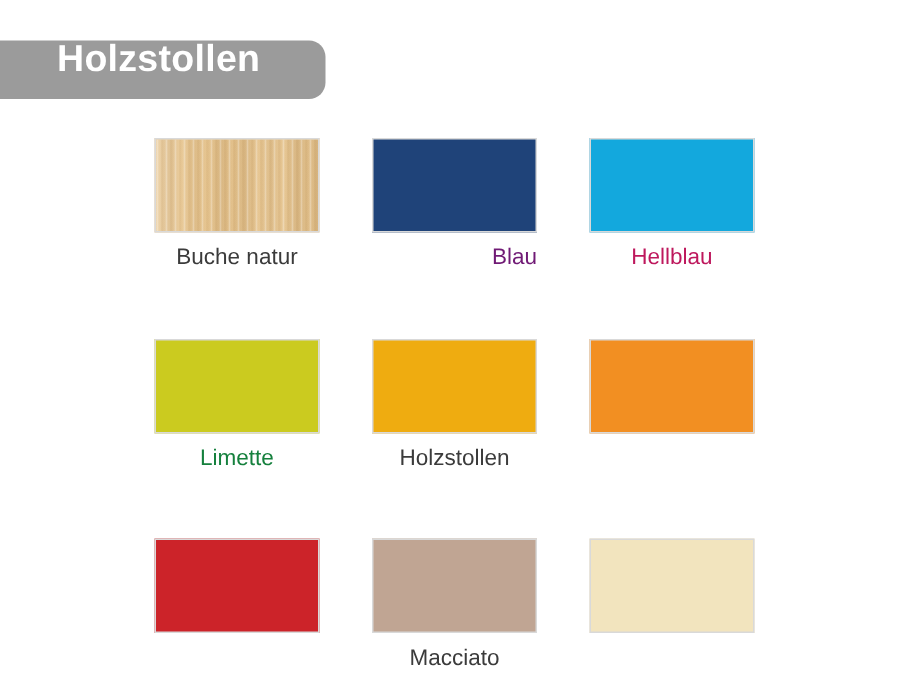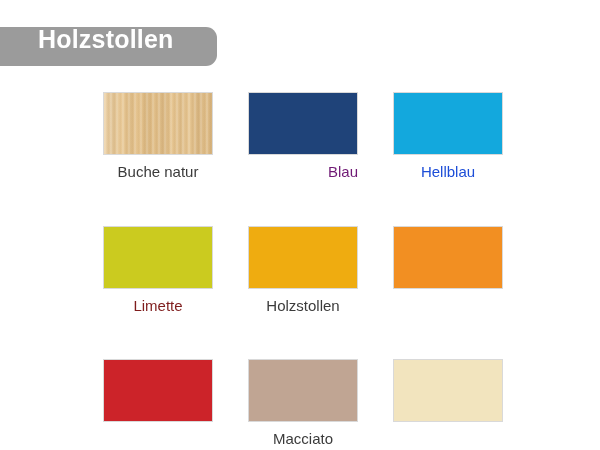--- a/index.html
+++ b/index.html
@@ -106,25 +106,25 @@
     <div class="swatch-cell">
       <div class="swatch-chip texture-wood-grain" style="background: rgb(233, 200, 147); border-color: rgb(217, 217, 217);"></div>
       <div class="swatch-label" style="color: rgb(59, 59, 59);">Buche natur</div>
     </div>
     <div class="swatch-cell">
       <div class="swatch-chip" style="background: rgb(31, 67, 121); border-color: rgb(217, 217, 217);"></div>
       <div class="swatch-label" style="color: #701a75; text-align: right;">Blau</div>
     </div>
     <div class="swatch-cell">
       <div class="swatch-chip" style="background: rgb(19, 168, 221); border-color: rgb(217, 217, 217);"></div>
-      <div class="swatch-label" style="color: #1d4ed8;">Hellblau</div>
+      <div class="swatch-label" style="color: #be185d;">Hellblau</div>
     </div>
     <div class="swatch-cell">
       <div class="swatch-chip" style="background: rgb(203, 203, 31); border-color: rgb(217, 217, 217);"></div>
-      <div class="swatch-label" style="color: #7f1d1d;">Limette</div>
+      <div class="swatch-label" style="color: #15803d;">Limette</div>
     </div>
     <div class="swatch-cell">
       <div class="swatch-chip" style="background: rgb(239, 172, 16); border-color: rgb(217, 217, 217);"></div>
       <div class="swatch-label" style="color: rgb(59, 59, 59);">Holzstollen</div>
     </div>
     <div class="swatch-cell">
       <div class="swatch-chip" style="background: rgb(242, 143, 34); border-color: rgb(217, 217, 217);"></div>
     </div>
     <div class="swatch-cell">
       <div class="swatch-chip" style="background: rgb(204, 35, 41); border-color: rgb(217, 217, 217);"></div>

